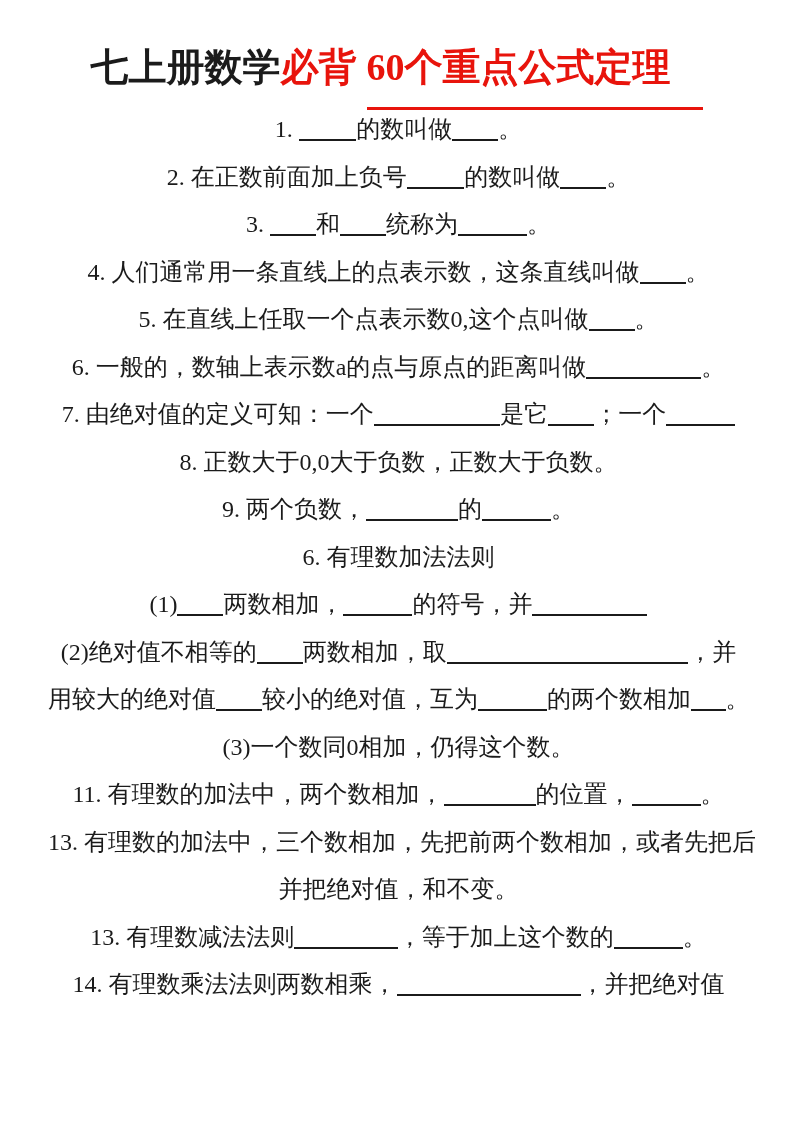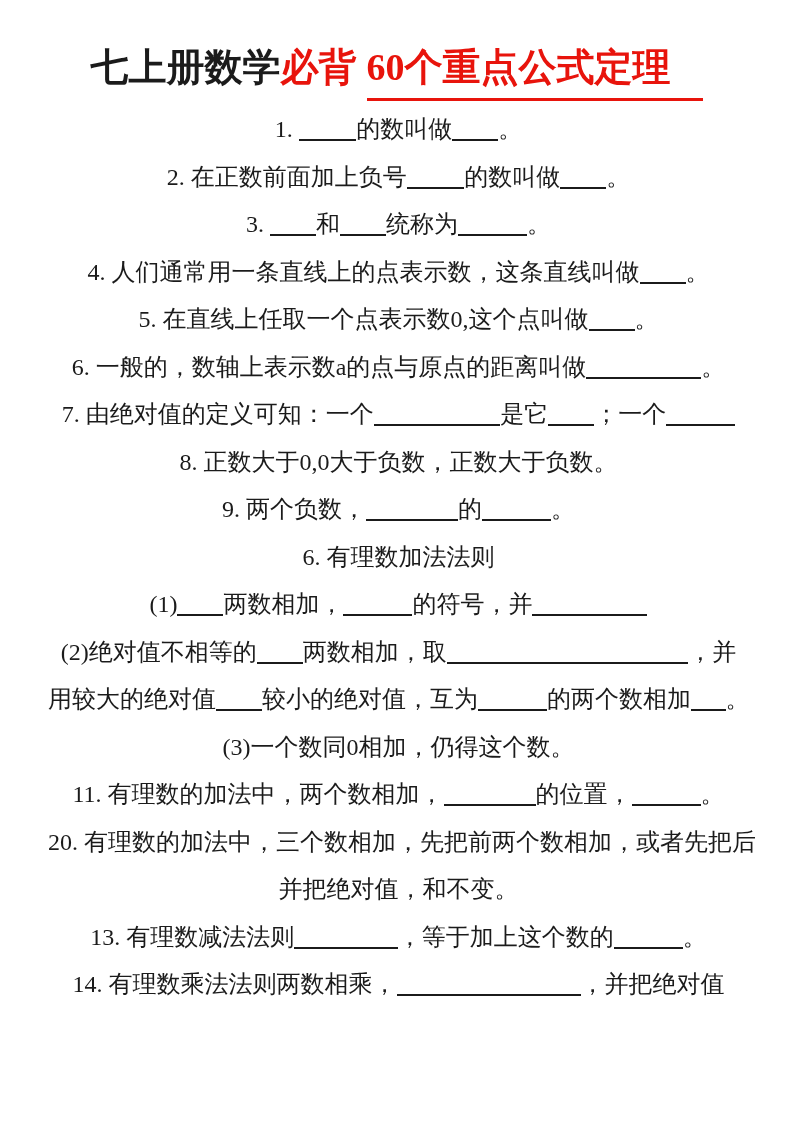--- a/index.html
+++ b/index.html
@@ -17,21 +17,21 @@
     margin: 42px 24px 6px 24px;
     text-align: center;
     font-size: 38px;
     font-weight: bold;
     line-height: 50px;
     white-space: nowrap;
   }
   .t-red { color: var(--red); }
   .t-underline {
     border-bottom: 3px solid var(--red);
-    padding-bottom: 10px;
+    padding-bottom: 19px;
     padding-right: 32px; 
     margin-left: 10px;
   }
   .content {
     padding: 8px 44px 0 48px;
   }
   .line {
     margin: 0;
     font-size: 24px;
     line-height: 47.5px;
@@ -61,18 +61,18 @@
       <p class="line">6. 一般的，数轴上表示数a的点与原点的距离叫做<span class="blank" style="width: 115px;"></span>。</p>
       <p class="line">7. 由绝对值的定义可知：一个<span class="blank" style="width: 126.5px;"></span>是它<span class="blank" style="width: 46px;"></span>；一个<span class="blank" style="width: 69px;"></span></p>
       <p class="line">8. 正数大于0,0大于负数，正数大于负数。</p>
       <p class="line">9. 两个负数，<span class="blank" style="width: 92px;"></span>的<span class="blank" style="width: 69px;"></span>。</p>
       <p class="line">6. 有理数加法法则</p>
       <p class="line">(1)<span class="blank" style="width: 46px;"></span>两数相加，<span class="blank" style="width: 69px;"></span>的符号，并<span class="blank" style="width: 115px;"></span></p>
       <p class="line">(2)绝对值不相等的<span class="blank" style="width: 46px;"></span>两数相加，取<span class="blank" style="width: 241.5px;"></span>，并</p>
       <p class="line">用较大的绝对值<span class="blank" style="width: 46px;"></span>较小的绝对值，互为<span class="blank" style="width: 69px;"></span>的两个数相加<span class="blank" style="width: 34.5px;"></span>。</p>
       <p class="line">(3)一个数同0相加，仍得这个数。</p>
       <p class="line">11. 有理数的加法中，两个数相加，<span class="blank" style="width: 92px;"></span>的位置，<span class="blank" style="width: 69px;"></span>。</p>
-      <p class="line">20. 有理数的加法中，三个数相加，先把前两个数相加，或者先把后</p>
+      <p class="line">13. 有理数的加法中，三个数相加，先把前两个数相加，或者先把后</p>
       <p class="line">并把绝对值，和不变。</p>
       <p class="line">13. 有理数减法法则<span class="blank" style="width: 103.5px;"></span>，等于加上这个数的<span class="blank" style="width: 69px;"></span>。</p>
       <p class="line">14. 有理数乘法法则两数相乘，<span class="blank" style="width: 184px;"></span>，并把绝对值</p>
     </div>
 </div>
 
 </body></html>

